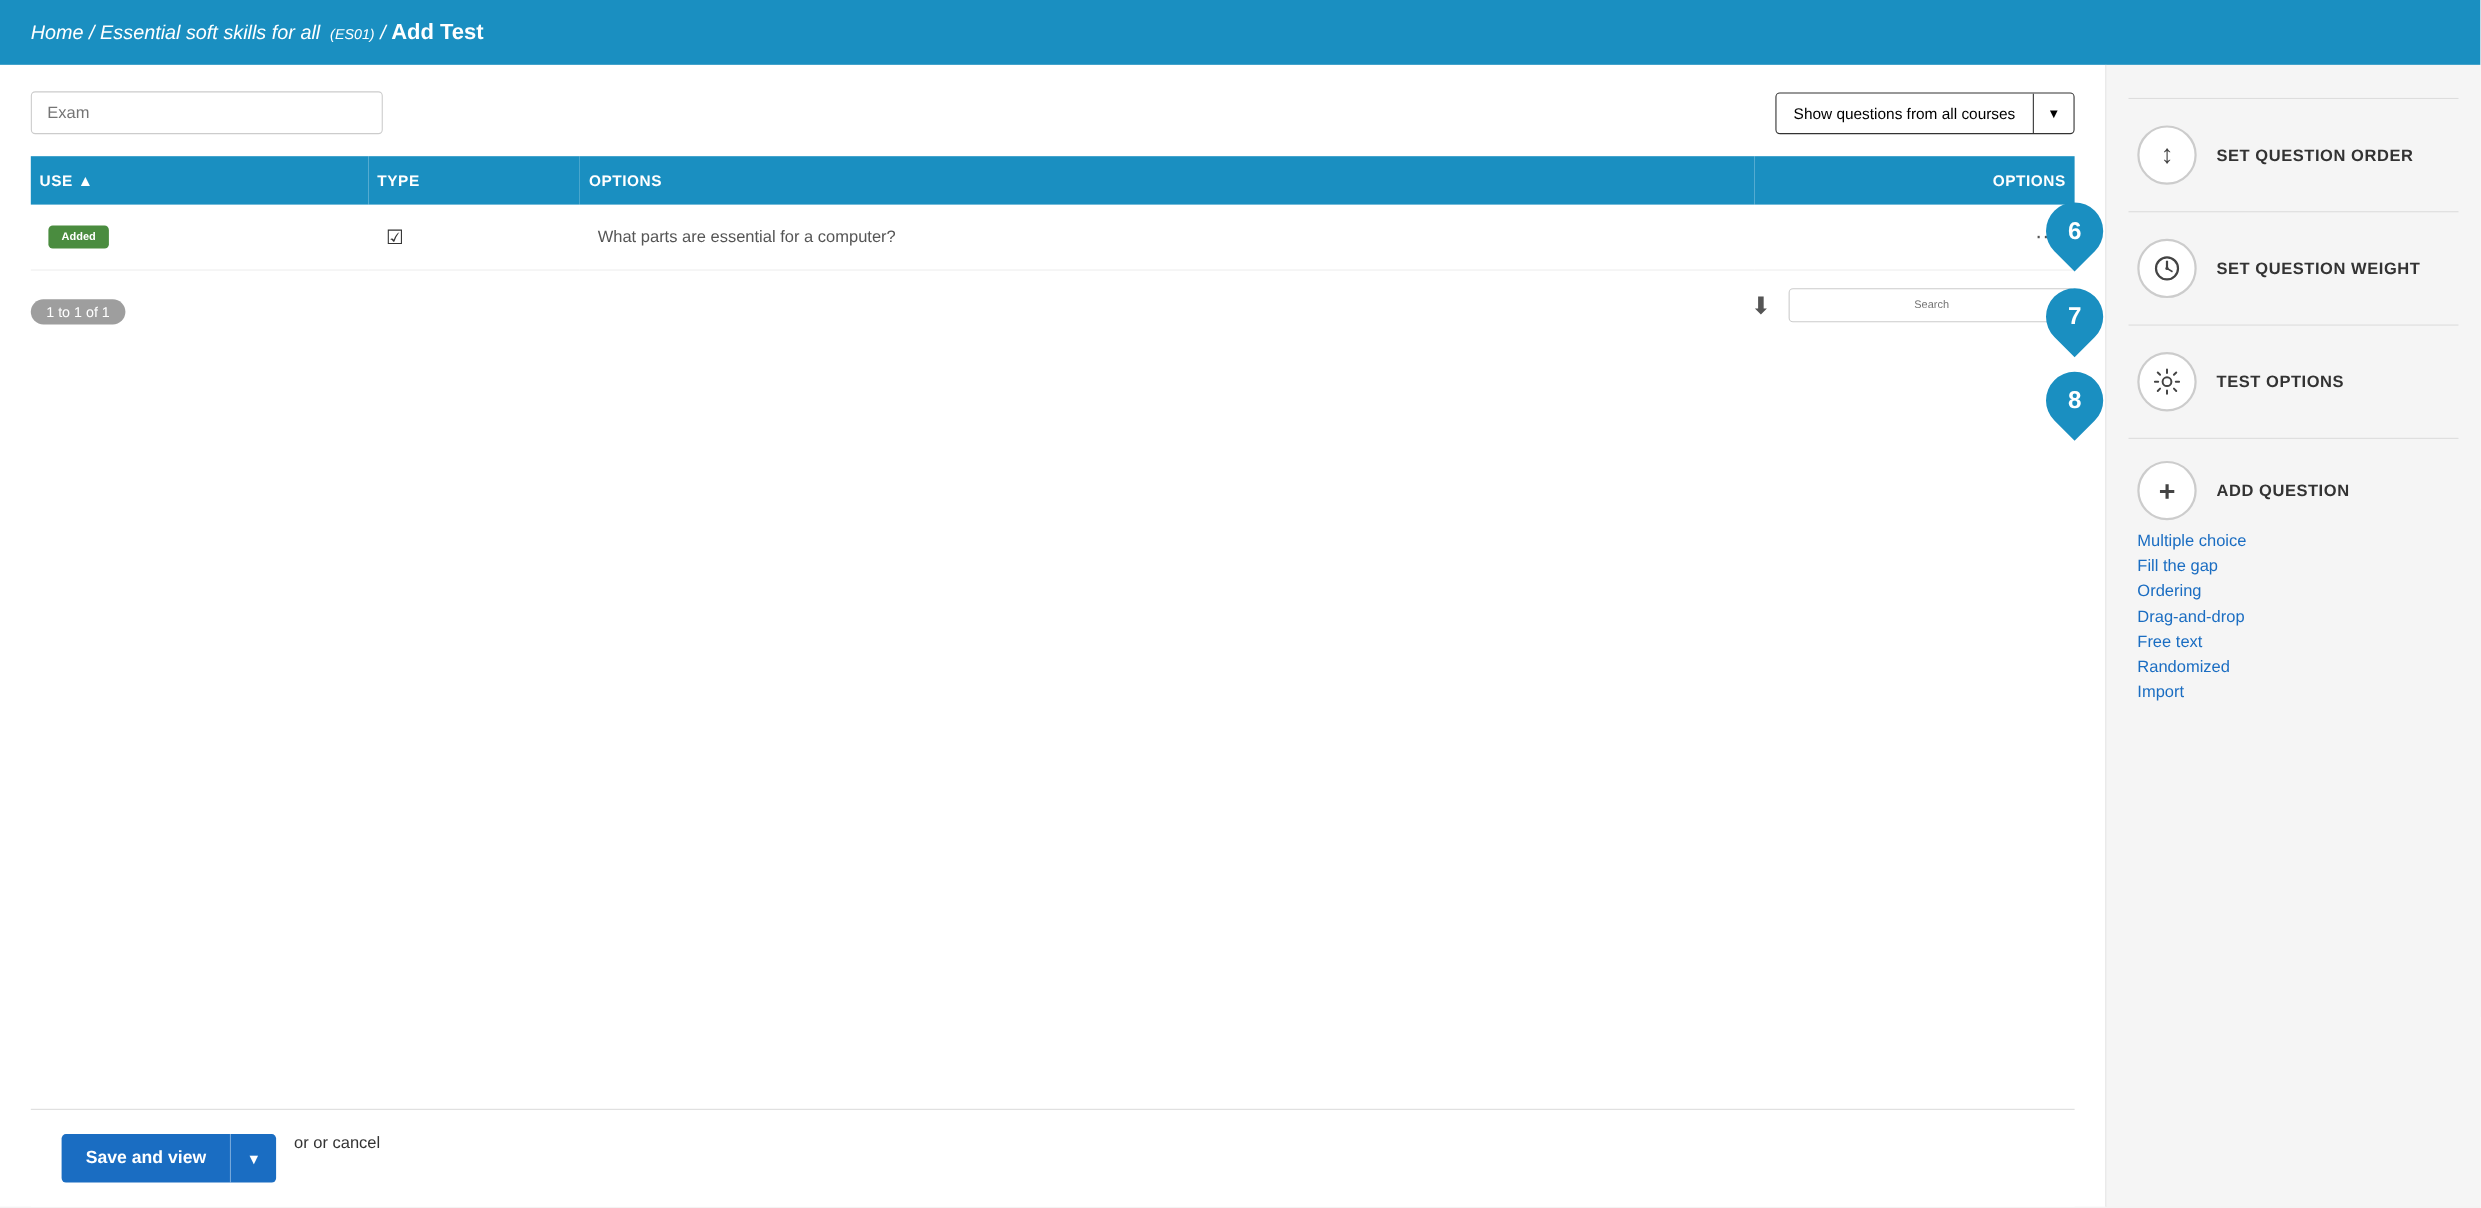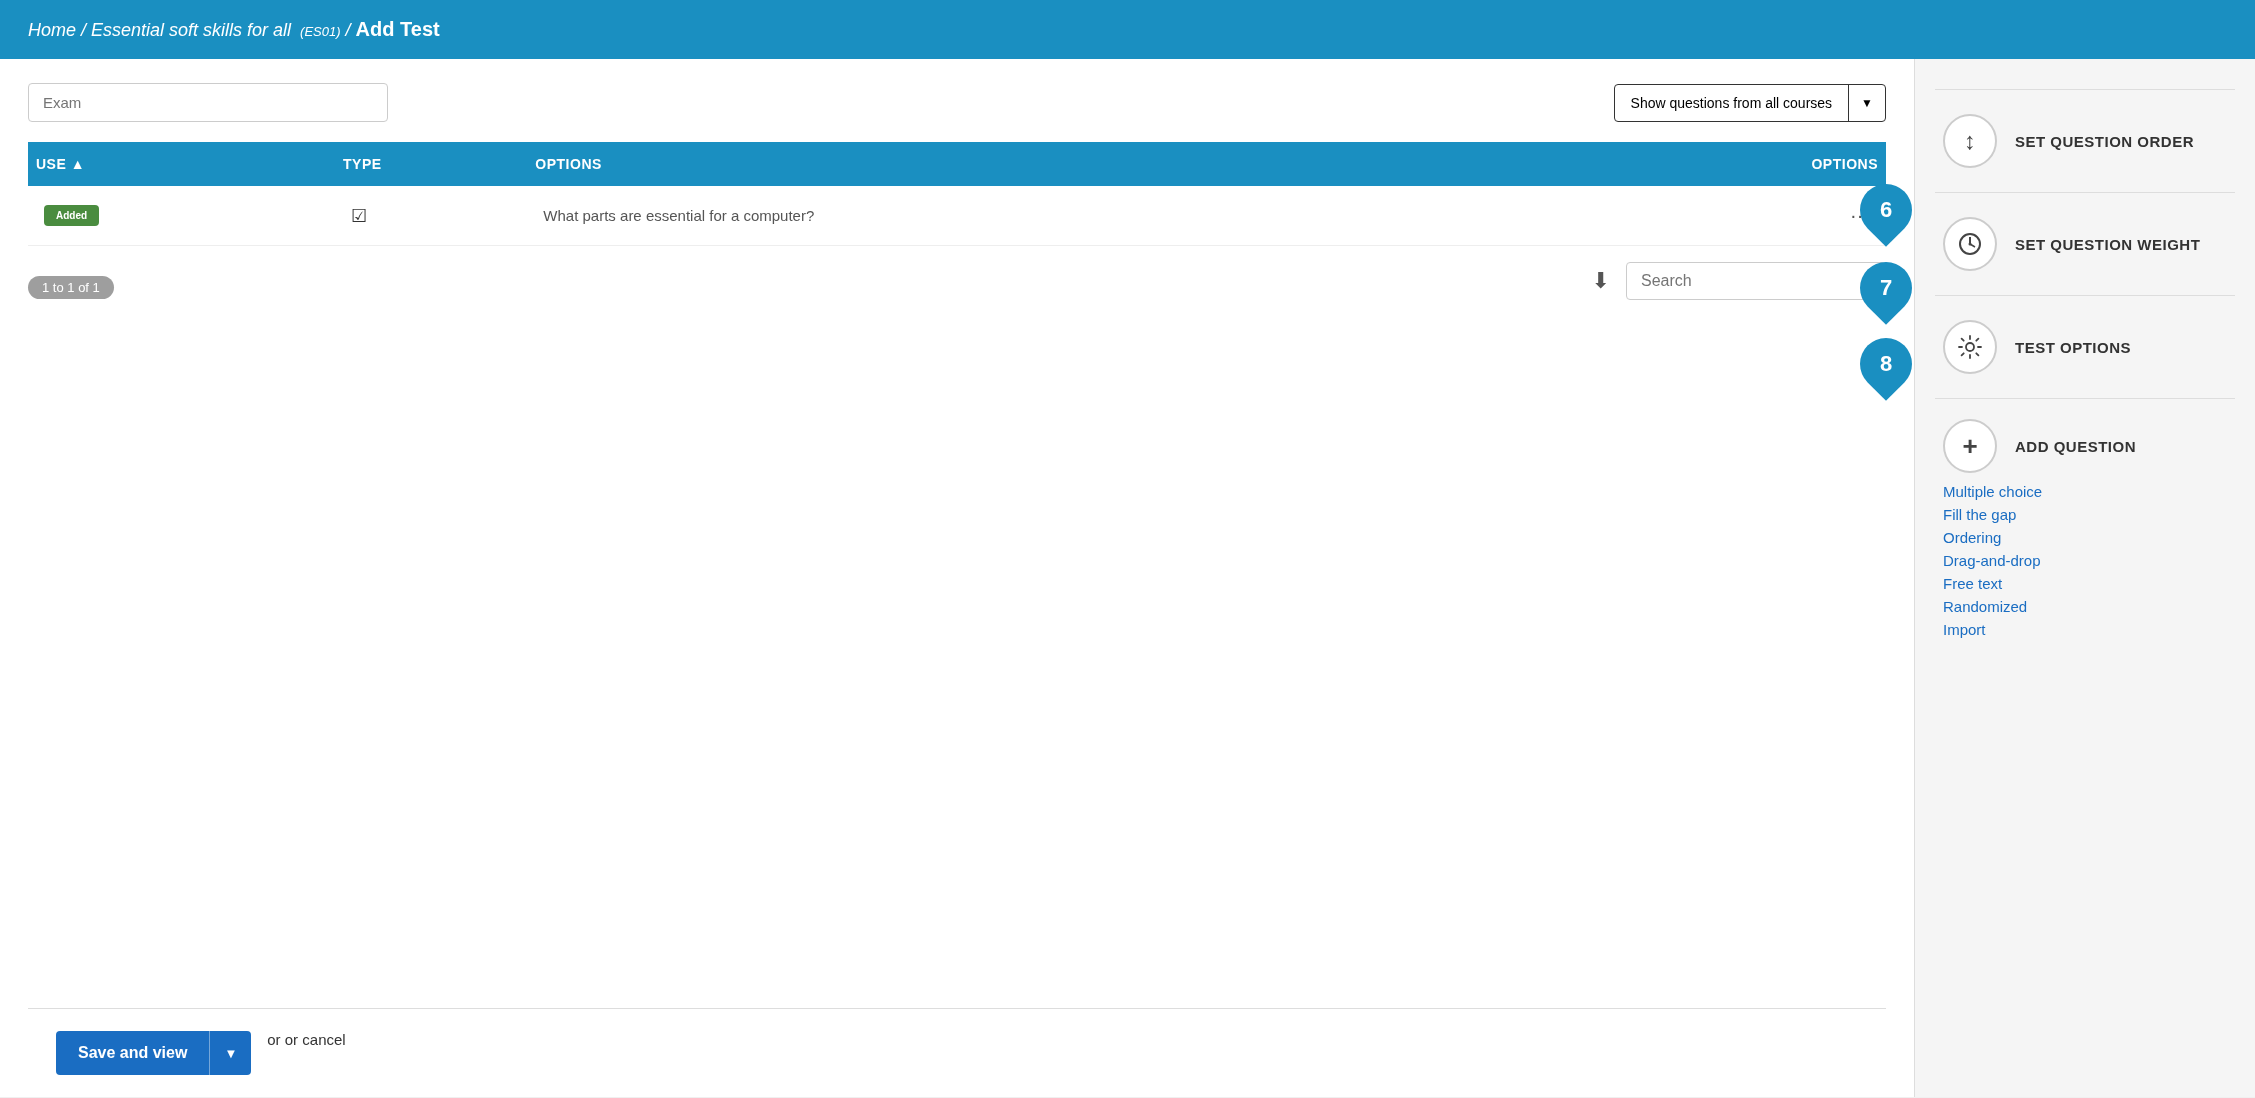--- a/index.html
+++ b/index.html
@@ -39,21 +39,21 @@
       align-items: center;
       margin-bottom: 20px;
       gap: 16px;
     }
     .exam-input {
       border: 1px solid #ccc;
       border-radius: 4px;
       padding: 10px 14px;
       font-size: 15px;
       color: #999;
-      width: 360px;
+      width: 320px;
       outline: none;
     }
     .show-questions-btn {
       margin-left: auto;
       display: flex;
       align-items: center;
       border: 1px solid #333;
       border-radius: 4px;
       background: white;
       cursor: pointer;
@@ -142,24 +142,25 @@
     }
     .download-icon {
       font-size: 22px;
       color: #555;
       cursor: pointer;
     }
     .search-input-box {
       border: 1px solid #ccc;
       border-radius: 4px;
       padding: 9px 14px;
-      font-size: 16px;
+      font-size: 10px;
       color: #a16207;
       width: 260px;
       outline: none;
+      text-align: center;
     }
 
     
     .footer-bar {
       background: white;
       border-top: 1px solid #ddd;
       padding: 22px 28px;
       display: flex;
       align-items: flex-start;
       gap: 16px;

